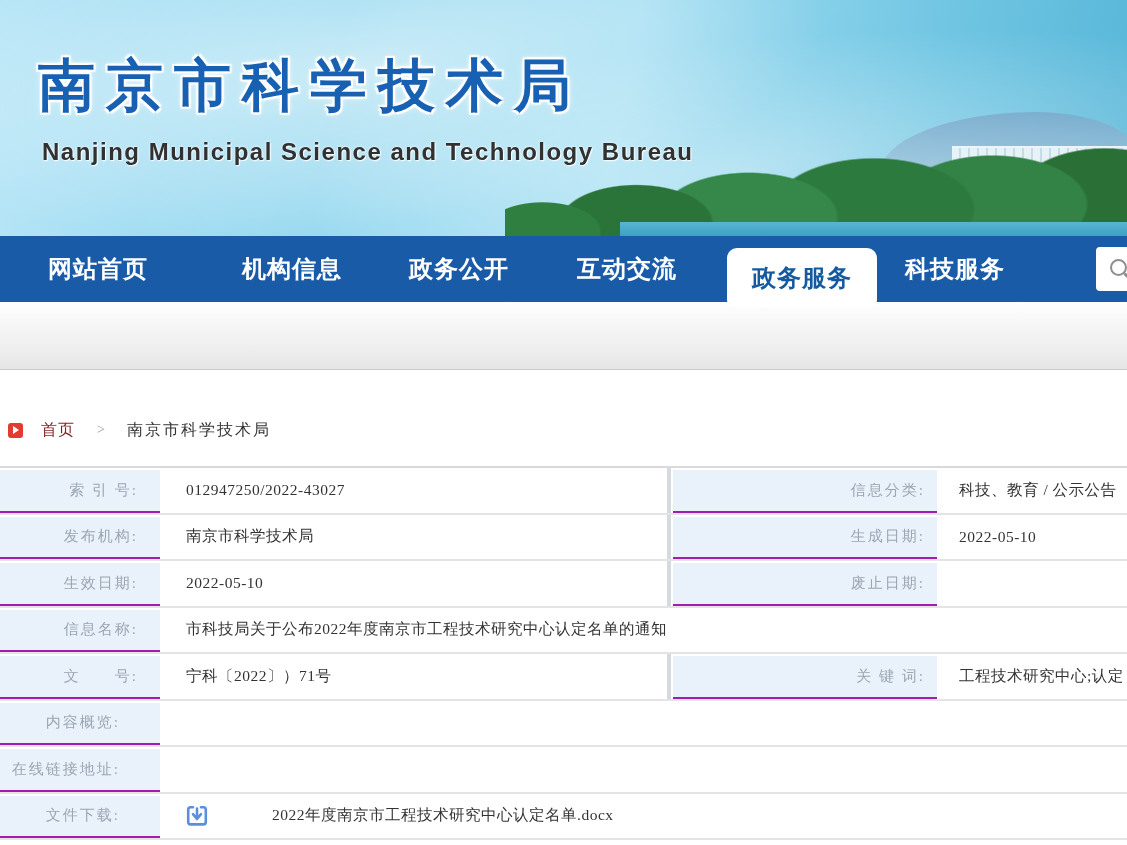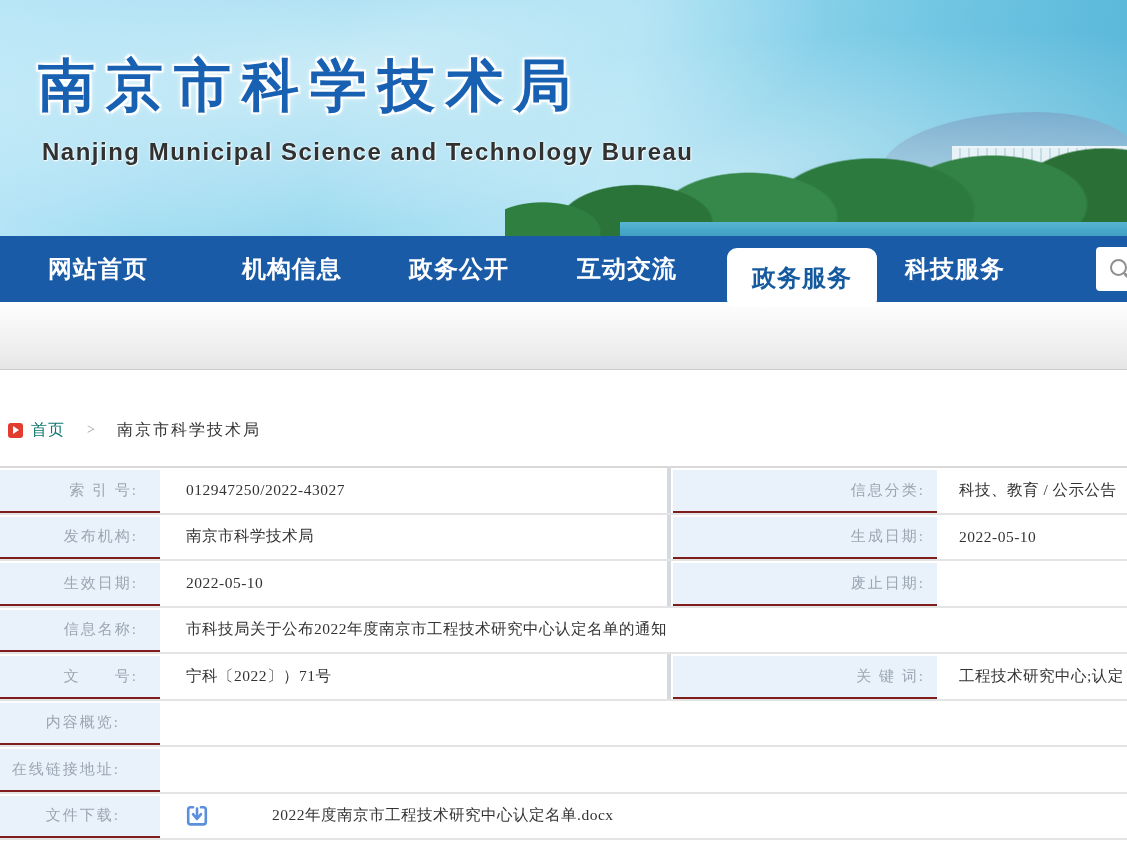--- a/index.html
+++ b/index.html
@@ -63,28 +63,28 @@
   
   .subband { width:1127px; height:68px; background:linear-gradient(180deg,#fefefe,#ececec 78%,#e5e5e5);
              border-bottom:1px solid #cbcbcb; }
 
   
   .breadcrumb { display:flex; align-items:center; margin:50px 0 0 8px; height:20px;
                 font-family:"Liberation Serif", serif; }
   .bc-icon { width:15px; height:15px; background:#e23b30; border-radius:3px; position:relative; flex:none; }
   .bc-icon::after { content:''; position:absolute; left:5px; top:3.5px; border-left:6px solid #fff;
                     border-top:4px solid transparent; border-bottom:4px solid transparent; }
-  .bc-home { margin-left:8px; font-size:16px; color:#0f766e; letter-spacing:1px; text-decoration:none; cursor:pointer; }
+  .bc-home { margin-left:18px; font-size:16px; color:#7f1d1d; letter-spacing:1px; text-decoration:none; cursor:pointer; }
   .bc-sep { margin-left:22px; font-size:14px; color:#999; }
   .bc-cur { margin-left:22px; font-size:16px; color:#333; letter-spacing:2px; }
 
   
   .table { position:relative; margin-top:26px; width:1260px; border-top:2px solid #d9d9d9; }
   .row { display:flex; height:46.5px; border-bottom:2px solid #e4e4e4; align-items:stretch; }
-  .lab { background:#e9f2fb; border-top:2px solid #fff; border-bottom:2px solid #7f1d1d;
+  .lab { background:#e9f2fb; border-top:2px solid #fff; border-bottom:2px solid #a21caf;
          display:flex; align-items:center; justify-content:flex-end;
          font-family:"Liberation Serif", serif; font-size:15px; color:#9aa6b2; letter-spacing:2px;
          white-space:nowrap; }
   .lab1 { width:160px; padding-right:22px; }
   .rowspan .lab1 { padding-right:40px;padding-left:15px; }
   .lab2 { width:264px; padding-right:12px; }
   .gap { width:8px; background:#fff; flex:none; }
   .g2 { width:6px; }
   .vdiv { width:8px; background:#d6dade; border-left:2px solid #fff; border-right:2px solid #fff; flex:none; }
   .val { display:flex; align-items:center; font-family:"Liberation Serif", serif;

